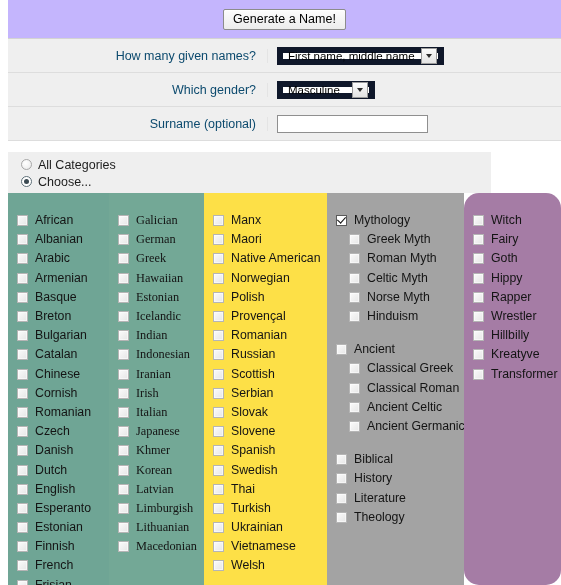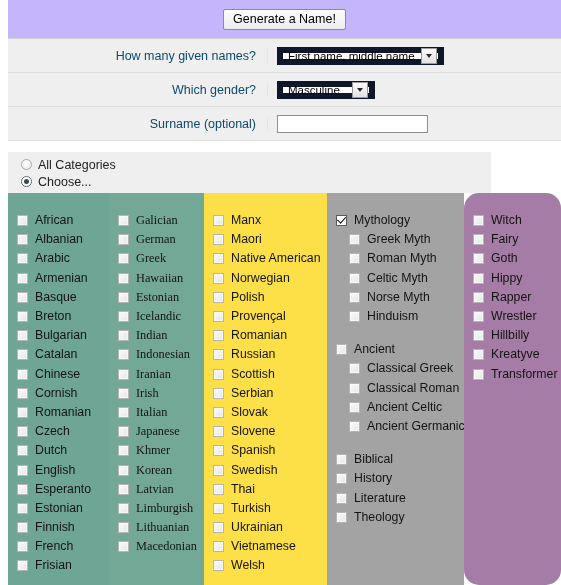--- a/index.html
+++ b/index.html
@@ -257,20 +257,24 @@
         <div class="citem">
           <span class="cb"></span>
           <span class="clabel">Romanian</span>
         </div>
         <div class="citem">
           <span class="cb"></span>
           <span class="clabel">Czech</span>
         </div>
         <div class="citem">
           <span class="cb"></span>
+          <span class="clabel">Danish</span>
+        </div>
+        <div class="citem">
+          <span class="cb"></span>
           <span class="clabel">Dutch</span>
         </div>
         <div class="citem">
           <span class="cb"></span>
           <span class="clabel">English</span>
         </div>
         <div class="citem">
           <span class="cb"></span>
           <span class="clabel">Esperanto</span>
         </div>

